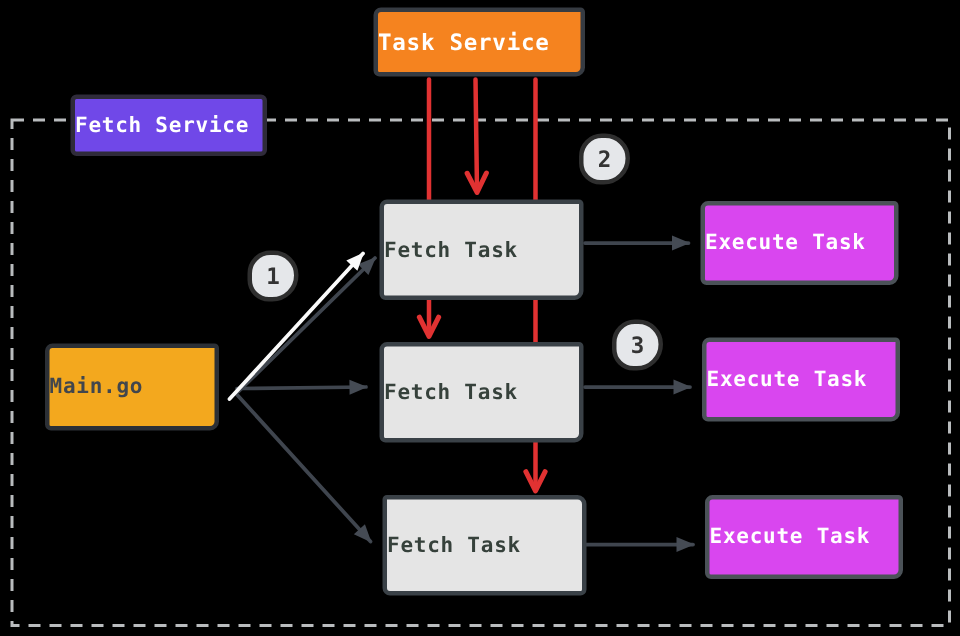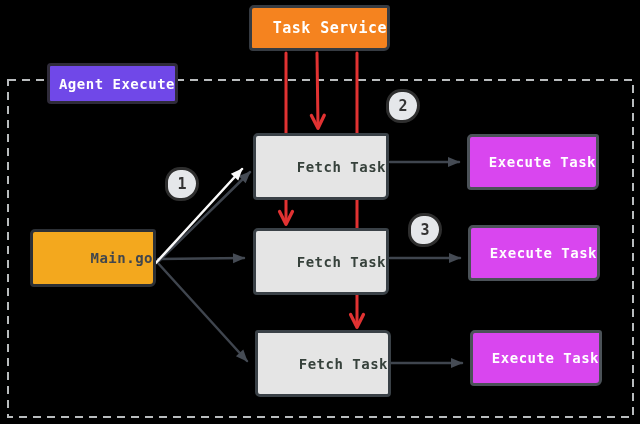--- a/index.html
+++ b/index.html
@@ -2,27 +2,27 @@
 <html><head>
 <meta charset="utf-8">
 <style>
   html,body{margin:0;padding:0;background:#000;}
   #canvas{
     position:relative;width:640px;height:424px;background:#000000;
     overflow:hidden;font-family:"DejaVu Sans Mono","Liberation Mono",monospace;
   }
   #wires{position:absolute;left:0;top:0;width:640px;height:424px;}
   .node{
-    position:absolute;display:flex;align-items:center;justify-content:flex-end;
+    position:absolute;display:flex;align-items:center;justify-content:flex-start;
     box-sizing:border-box;border:3px solid #363b42;border-radius:5px 3px 6px 4px;
     font-weight:bold;letter-spacing:.5px;white-space:nowrap;
   }
   .node-task{left:249px;top:5px;width:141px;height:46px;background:#f5831f;color:#ffffff;font-size:15px;}
   .node-agent{left:47px;top:63px;width:131px;height:41px;background:#7048e8;color:#ffffff;font-size:14px;border-color:#2f2b3a;border-radius:4px;}
-  .node-main{left:30px;top:229px;width:126px;height:58px;background:#f3a81e;color:#41464d;font-size:14px;border-color:#2c3036;}
+  .node-main{left:30px;top:229px;width:116px;height:58px;background:#f3a81e;color:#41464d;font-size:14px;border-color:#2c3036;}
   .node-fetch{width:136px;height:67px;background:#e5e5e5;color:#36413b;font-size:14px;border-color:#3a4147;}
   .node-exec{width:132px;height:56px;background:#d946ef;color:#ffffff;font-size:14px;border-color:#4b5258;}
   .fetch-1{left:253px;top:133px;}
   .fetch-2{left:253px;top:228px;}
   .fetch-3{left:255px;top:330px;border-radius:3px 6px 4px 5px;}
   .exec-1{left:467px;top:134px;}
   .exec-2{left:468px;top:225px;}
   .exec-3{left:470px;top:330px;}
   .badge{
     position:absolute;width:34px;height:34px;border-radius:48% 52% 55% 45%;
@@ -67,21 +67,21 @@
     <path d="M390,162 L459,162" stroke="#3f454e" stroke-width="2.5" stroke-linecap="round" fill="none" marker-end="url(#ah-gray)"></path>
     <path d="M390,258 L460,258" stroke="#3f454e" stroke-width="2.5" stroke-linecap="round" fill="none" marker-end="url(#ah-gray)"></path>
     <path d="M389,363 L462,363" stroke="#3f454e" stroke-width="2.5" stroke-linecap="round" fill="none" marker-end="url(#ah-gray)"></path>
   </svg>
 
   <div class="node node-task">
     <span>Task Service</span>
   </div>
 
   <div class="node node-agent">
-    <span>Agent Execute</span>
+    <span>Fetch Service</span>
   </div>
 
   <div class="node node-main">
     <span>Main.go</span>
   </div>
 
   <div class="node node-fetch fetch-1">
     <span>Fetch Task</span>
   </div>
   <div class="node node-fetch fetch-2">

